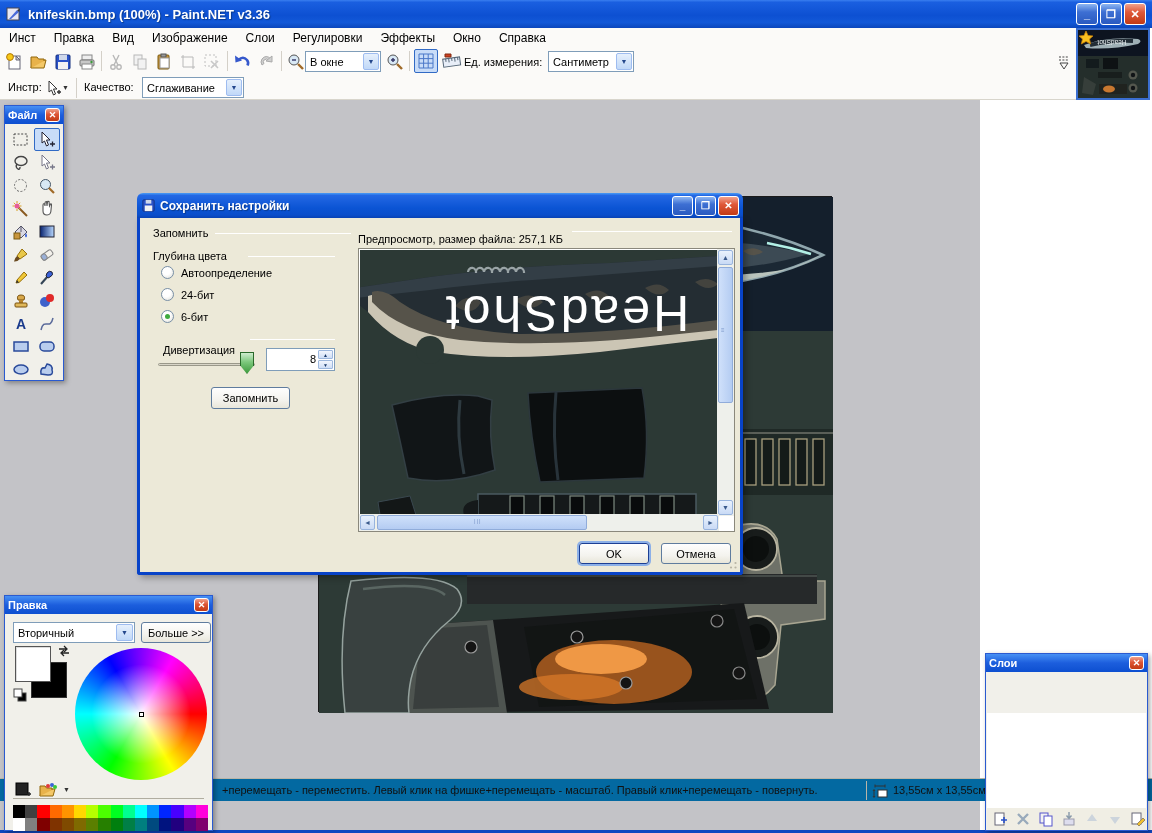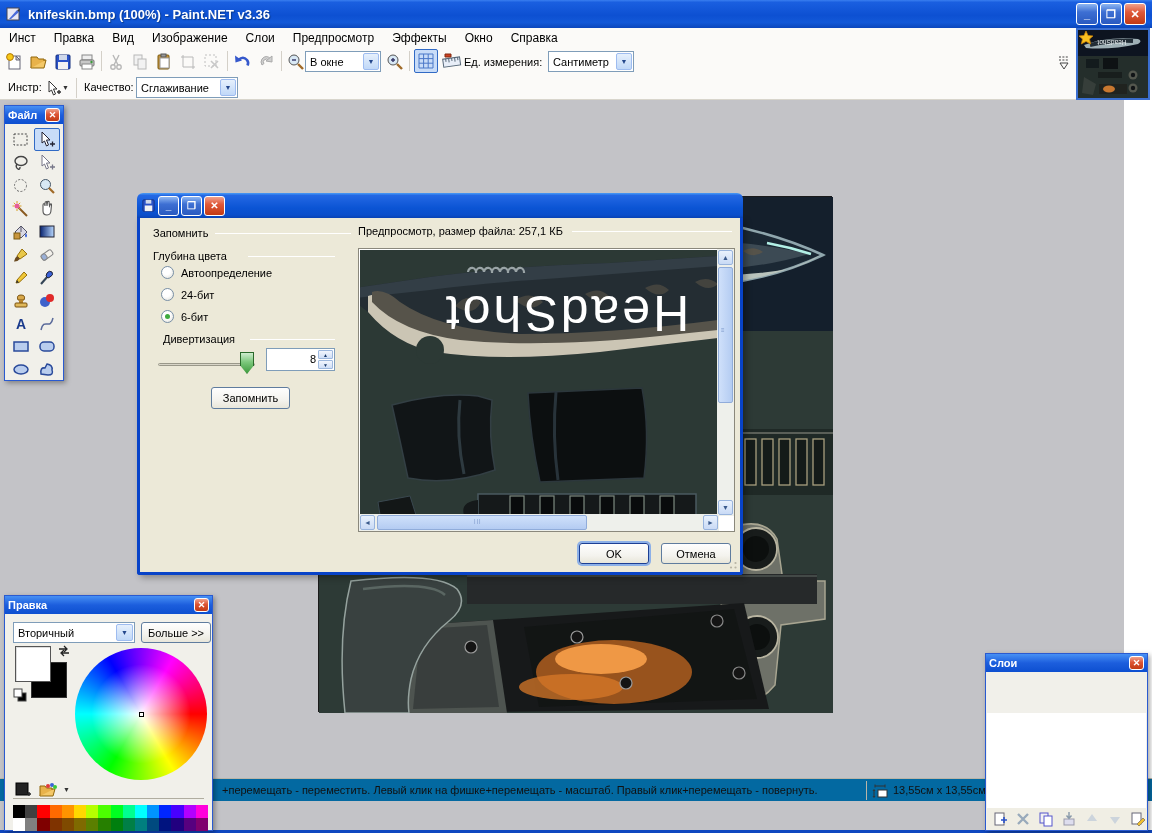--- a/index.html
+++ b/index.html
@@ -1,17 +1,17 @@
 <!DOCTYPE html>
 <html><head>
 <meta charset="utf-8">
 <style>
 *{margin:0;padding:0;box-sizing:border-box;font-family:"Liberation Sans",sans-serif}
 body{width:1152px;height:833px;overflow:hidden}
-#root{position:relative;width:1124px;height:833px;background:#c3c3c7}
+#root{position:relative;width:980px;height:833px;background:#c3c3c7}
 .abs{position:absolute}
 
 .titlebar{left:0;top:0;width:1152px;height:28px;background:linear-gradient(180deg,#3a7ff0 0%,#1a5fe0 8%,#0d50d2 55%,#1258d8 80%,#0a46bc 100%);display:flex;align-items:center;padding:0 6px;color:#fff}
 .titlebar .ttl{font-size:13px;font-weight:bold;text-shadow:1px 1px 1px #0a3a8c;margin-left:6px}
 .winbtn{width:22px;height:22px;border:1px solid #fff;border-radius:3px;color:#fff;font-size:11px;font-weight:bold;text-align:center;line-height:20px;margin-left:2px}
 .winbtn.blue{background:linear-gradient(180deg,#8db6f2,#3d6fd3 40%,#2a5ac0)}
 .winbtn.red{background:linear-gradient(180deg,#f0a18c,#e0593a 40%,#c23a14)}
 
 .menubar{left:0;top:28px;width:1078px;height:20px;background:#fbfaf8;display:flex;align-items:center;padding-left:0}
 .menubar span{font-size:12px;color:#000;padding:2px 9px}
@@ -109,21 +109,21 @@
     <div class="winbtn blue">❐</div>
     <div class="winbtn red">✕</div>
   </div>
 
   <div class="abs menubar">
     <span>Инст</span>
     <span>Правка</span>
     <span>Вид</span>
     <span>Изображение</span>
     <span>Слои</span>
-    <span>Предпросмотр</span>
+    <span>Регулировки</span>
     <span>Эффекты</span>
     <span>Окно</span>
     <span>Справка</span>
   </div>
 
   <div class="abs toolbar1">
     <div class="icon20" style="left:4px">
       <svg width="20" height="20">
           <rect x="4" y="4" width="11" height="13" fill="#fff" stroke="#667"></rect>
           <path d="M11 4 l4 4 h-4 z" fill="#ccd" stroke="#667"></path>
@@ -245,21 +245,21 @@
     <span class="lbl" style="left:8px">Инстр:</span>
     <div class="flatbtn" style="left:42px;top:0">
       <svg width="18" height="18">
           <path d="M4 2 L12 10 L8.5 10 L10.5 15 L8.5 16 L6.5 11 L4 13 Z" fill="#fff" stroke="#333"></path>
           <path d="M12 13 h4 M14 11 v4" stroke="#333" stroke-width="1.4"></path>
         </svg>
     </div>
     <span style="position:absolute;left:62px;top:8px;font-size:7px;color:#333">▼</span>
     <div class="tbsep" style="left:76px;top:2px"></div>
     <span class="lbl" style="left:84px">Качество:</span>
-    <div class="combo" style="left:136px;top:1px;width:102px">
+    <div class="combo" style="left:142px;top:1px;width:102px">
       <span>Сглаживание</span>
       <div class="arrow">▼</div>
     </div>
   </div>
 
   <div class="abs" style="left:1056px;top:55px;z-index:3">
     <svg width="16" height="18">
         <path d="M3 2 H13 M3 5 H13" stroke="#444" stroke-dasharray="2 1.4"></path>
         <path d="M4 8 L12 8 L8 14 Z" fill="none" stroke="#444"></path>
       </svg>
@@ -488,53 +488,54 @@
     </div>
   </div>
 
   <div class="abs dialog">
     <div class="dtitle">
       <svg width="15" height="15" viewBox="0 0 16 16">
           <rect x="2" y="2" width="12" height="12" rx="1" fill="#2a52c8" stroke="#16307e"></rect>
           <rect x="5" y="2" width="6" height="4" fill="#cfd8ea"></rect>
           <rect x="4" y="8" width="8" height="6" fill="#f2f2f2"></rect>
         </svg>
+      <span class="t">Сохранить настройки</span>
       <div class="dwbtn blue" style="background:linear-gradient(180deg,#8db6f2,#3d6fd3 40%,#2a5ac0)">_</div>
       <div class="dwbtn blue" style="background:linear-gradient(180deg,#8db6f2,#3d6fd3 40%,#2a5ac0)">❐</div>
       <div class="dwbtn" style="background:linear-gradient(180deg,#f0a18c,#e0593a 40%,#c23a14)">✕</div>
     </div>
 
     <span class="glabel" style="left:13px;top:9px">Запомнить</span>
     <div class="etch" style="left:75px;top:15px;width:136px"></div>
     <span class="glabel" style="left:13px;top:32px">Глубина цвета</span>
     <div class="etch" style="left:108px;top:38px;width:87px"></div>
     <div class="radio" style="left:21px;top:48px"></div>
     <span class="glabel" style="left:41px;top:49px">Автоопределение</span>
     <div class="radio" style="left:21px;top:70px"></div>
     <span class="glabel" style="left:41px;top:71px">24-бит</span>
     <div class="radio" style="left:21px;top:92px">
         <div class="dot"></div>
       </div>
     <span class="glabel" style="left:41px;top:93px">6-бит</span>
-    <span class="glabel" style="left:23px;top:115px">Дивертизация</span>
+    <span class="glabel" style="left:23px;top:126px">Дивертизация</span>
     <div class="etch" style="left:110px;top:121px;width:85px"></div>
     <div class="slider-track"></div>
     <div class="slider-thumb"></div>
     <div class="spin">
       <span class="val">8</span>
       <div class="btns">
           <div class="sbtn">▲</div>
           <div class="sbtn" style="margin-top:1px">▼</div>
         </div>
     </div>
     <div class="xpbtn" style="left:71px;top:169px;width:79px;height:22px">
         <span>Запомнить</span>
       </div>
 
-    <span class="glabel" style="left:218px;top:7px">Предпросмотр, размер файла: 257,1 КБ</span>
+    <span class="glabel" style="left:218px;top:15px">Предпросмотр, размер файла: 257,1 КБ</span>
     <div class="etch" style="left:432px;top:13px;width:160px"></div>
     <div class="pvbox">
       <div class="pvimg">
         <svg width="358" height="265" viewBox="0 0 358 265">
           <rect width="358" height="265" fill="#2c3935"></rect>
 
           <path d="M-5 38 L70 27 Q150 16 250 13 L358 6 L358 88 L240 102 Q140 112 75 102 Q35 94 8 62 L-5 52 Z" fill="#242d33"></path>
           <path d="M-5 38 L70 27 Q150 16 250 13 L358 6 L358 16 L200 28 Q110 34 70 40 L-5 48 Z" fill="#333e46"></path>
           <path d="M108 22 a4 4.6 0 0 1 8 1 a4 4.6 0 0 1 8 -1 a4 4.6 0 0 1 8 1 a4 4.6 0 0 1 8 -1 a4 4.6 0 0 1 8 1 a4 4.6 0 0 1 8 -1 a4 4.6 0 0 1 8 1" fill="none" stroke="#9aa4a6" stroke-width="2.2"></path>
           <path d="M8 62 Q35 94 75 102 Q140 112 240 102 L358 88 L358 74 Q250 90 165 90 Q80 88 42 58 Q22 40 8 46 Z" fill="#cbc5b4"></path>

